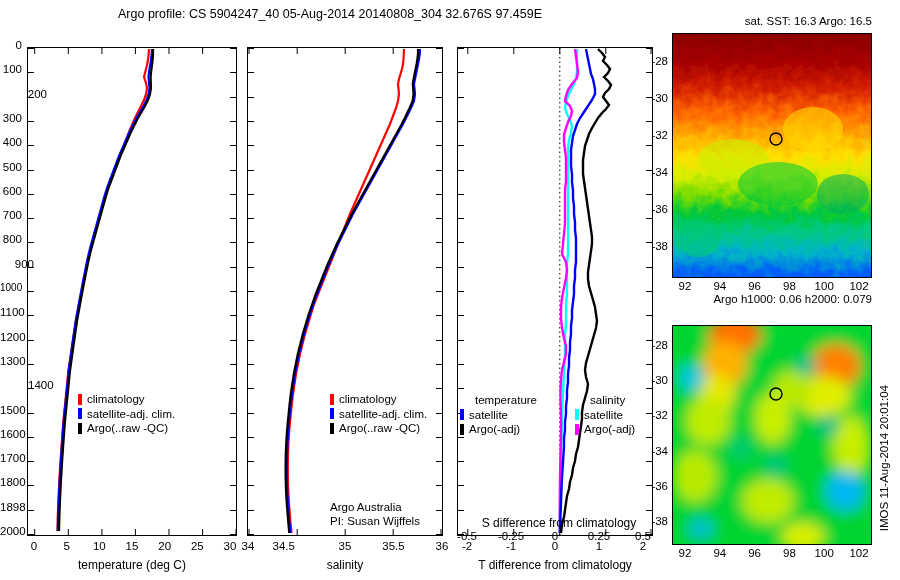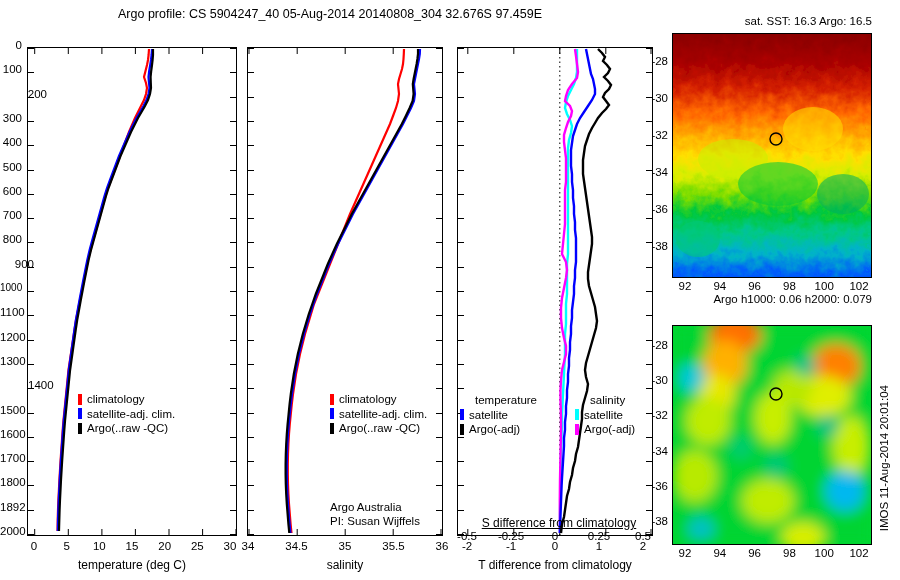--- a/index.html
+++ b/index.html
@@ -106,21 +106,21 @@
     <div class="abs" style="left: 12px; width: 22px; text-align: right; font-size: 11.5px; top: 258px;">900</div>
     <div class="abs" style="left: 0px; width: 22px; text-align: right; font-size: 10px; top: 282px;">1000</div>
     <div class="abs" style="left: 0px; width: 22px; text-align: right; font-size: 11.5px; top: 306px;">1100</div>
     <div class="abs" style="left: 0px; width: 22px; text-align: right; font-size: 11.5px; top: 331px;">1200</div>
     <div class="abs" style="left: 0px; width: 22px; text-align: center; font-size: 11.5px; top: 355px;">1300</div>
     <div class="abs" style="left: 0px; width: 22px; text-align: right; font-size: 11.5px; top: 379px; margin-left: 28px;">1400</div>
     <div class="abs" style="left: 0px; width: 22px; text-align: right; font-size: 11.5px; top: 404px;">1500</div>
     <div class="abs" style="left: 0px; width: 22px; text-align: right; font-size: 11.5px; top: 428px;">1600</div>
     <div class="abs" style="left: 0px; width: 22px; text-align: right; font-size: 11.5px; top: 452px;">1700</div>
     <div class="abs" style="left: 0px; width: 22px; text-align: right; font-size: 11.5px; top: 476px;">1800</div>
-    <div class="abs" style="left: 0px; width: 22px; text-align: right; font-size: 11.5px; top: 501px;">1892</div>
+    <div class="abs" style="left: 0px; width: 22px; text-align: right; font-size: 11.5px; top: 501px;">1898</div>
     <div class="abs" style="left: 0px; width: 22px; text-align: right; font-size: 11.5px; top: 525px;">2000</div>
   </div>
 
 <div class="abs" id="t-xlabels">
     <div class="abs" style="left: 10px; width: 48px; text-align: center; font-size: 11.5px; top: 540px;">0</div>
     <div class="abs" style="left: 42.6667px; width: 48px; text-align: center; font-size: 11.5px; top: 540px;">5</div>
     <div class="abs" style="left: 75.3333px; width: 48px; text-align: center; font-size: 11.5px; top: 540px;">10</div>
     <div class="abs" style="left: 108px; width: 48px; text-align: center; font-size: 11.5px; top: 540px;">15</div>
     <div class="abs" style="left: 140.667px; width: 48px; text-align: center; font-size: 11.5px; top: 540px;">20</div>
     <div class="abs" style="left: 173.333px; width: 48px; text-align: center; font-size: 11.5px; top: 540px;">25</div>
@@ -199,21 +199,21 @@
           <line x1="188" x2="194" y1="486.5" y2="486.5" stroke="#000" stroke-width="1"></line>
         </g>
     </g>
     <polyline fill="none" stroke="#ff0000" stroke-width="2.2" points="156,1 155.8,6 155.5,11 155,16 154,21 152.5,26 151,31 150,36 150.5,41 151,46 150,53 148,60 145,68 142,76 138,85 134,94 130,103 126,112 122,121 118,130 114,139 110,148 106,157 102,166 98,176 94,186 90,196 86,206 82,216 78,226 74,236 70,246 66,256 63,266 60,276 57,286 54.5,296 52,306 50,316 48,326 46.5,336 45,346 43.8,356 42.8,366 41.8,376 41,386 40.4,396 40,406 39.8,416 39.8,426 40,436 40.4,446 41,456 41.8,466 42.6,476 43.5,485"></polyline>
     <polyline fill="none" stroke="#0000ff" stroke-width="2.2" points="172,1 171.8,6 171,11 170,16 169,21 168,26 167,31 166,36 166.5,41 167,46 166,53 163,60 159,68 155,76 150,85 145,94 140,103 135,112 130,121 125,130 120,139 115,148 110,157 105,166 100,176 95,186 90,196 85.5,206 81,216 77,226 73,236 69,246 65.5,256 62,266 59,276 56,286 53.5,296 51,306 49,316 47,326 45.5,336 44,346 42.8,356 41.8,366 40.8,376 40,386 39.4,396 39,406 38.8,416 38.8,426 39,436 39.4,446 40,456 40.8,466 41.6,476 42.5,485"></polyline>
     <polyline fill="none" stroke="#000000" stroke-width="2.2" points="170,1 170,6 169.4,11 168.6,16 167.6,21 166.6,26 165.6,31 164.8,36 165.2,41 165.6,46 164.6,53 161.6,60 157.8,68 153.8,76 148.8,85 143.8,94 138.8,103 133.8,112 128.8,121 123.8,130 118.8,139 113.8,148 108.8,157 103.8,166 98.8,176 93.8,186 88.8,196 84.3,206 79.8,216 75.8,226 71.8,236 67.8,246 64.3,256 60.8,266 57.8,276 54.8,286 52.3,296 49.8,306 47.8,316 45.8,326 44.3,336 42.8,346 41.6,356 40.6,366 39.6,376 38.8,386 38.2,396 37.8,406 37.6,416 37.6,426 37.8,436 38.2,446 38.8,456 39.6,466 40.4,476 41.3,485"></polyline>
   </svg>
 </div>
 <div class="abs" id="s-xlabels">
     <div class="abs" style="left: 224px; width: 48px; text-align: center; font-size: 11.5px; top: 540px;">34</div>
-    <div class="abs" style="left: 272.5px; width: 48px; text-align: center; font-size: 11.5px; top: 540px;">34.5</div>
+    <div class="abs" style="left: 272.5px; width: 48px; font-size: 11.5px; top: 540px;">34.5</div>
     <div class="abs" style="left: 321px; width: 48px; text-align: center; font-size: 11.5px; top: 540px;">35</div>
     <div class="abs" style="left: 369.5px; width: 48px; text-align: center; font-size: 11.5px; top: 540px;">35.5</div>
     <div class="abs" style="left: 418px; width: 48px; text-align: center; font-size: 11.5px; top: 540px;">36</div>
   </div>
 <div class="abs axlab" style="left:247px;top:558px;width:196px;">salinity</div>
 <div class="legend" style="left:330px;top:392px;">
   <div class="lrow">
     <span class="sw" style="background:#ff0000"></span>
     <span>climatology</span>
     </div>
@@ -303,21 +303,21 @@
     <div class="abs" style="left: 575px; width: 48px; text-align: center; font-size: 11.5px; top: 530px;">0.25</div>
     <div class="abs" style="left: 619px; width: 48px; text-align: center; font-size: 11.5px; top: 530px;">0.5</div>
   </div>
 <div class="abs" id="d-xlabels-bottom">
     <div class="abs" style="left: 443px; width: 48px; text-align: center; font-size: 11.5px; top: 540px;">-2</div>
     <div class="abs" style="left: 487px; width: 48px; text-align: center; font-size: 11.5px; top: 540px;">-1</div>
     <div class="abs" style="left: 531px; width: 48px; text-align: center; font-size: 11.5px; top: 540px;">0</div>
     <div class="abs" style="left: 575px; width: 48px; text-align: center; font-size: 11.5px; top: 540px;">1</div>
     <div class="abs" style="left: 619px; width: 48px; text-align: center; font-size: 11.5px; top: 540px;">2</div>
   </div>
-<div class="abs axlab" style="left:457px;top:516px;width:204px;text-decoration:underline;">S difference from climatology</div>
+<div class="abs axlab" style="left:457px;top:516px;width:204px;">S difference from climatology</div>
 <div class="abs axlab" style="left:457px;top:558px;width:196px;">T difference from climatology</div>
 <div class="legend" style="left:460px;top:393px;">
   <div class="lrow" style="padding-left:15px;">
     <span>temperature</span>
     </div>
   <div class="lrow">
     <span class="sw" style="background:#0000ff"></span>
     <span>satellite</span>
     </div>
   <div class="lrow">

